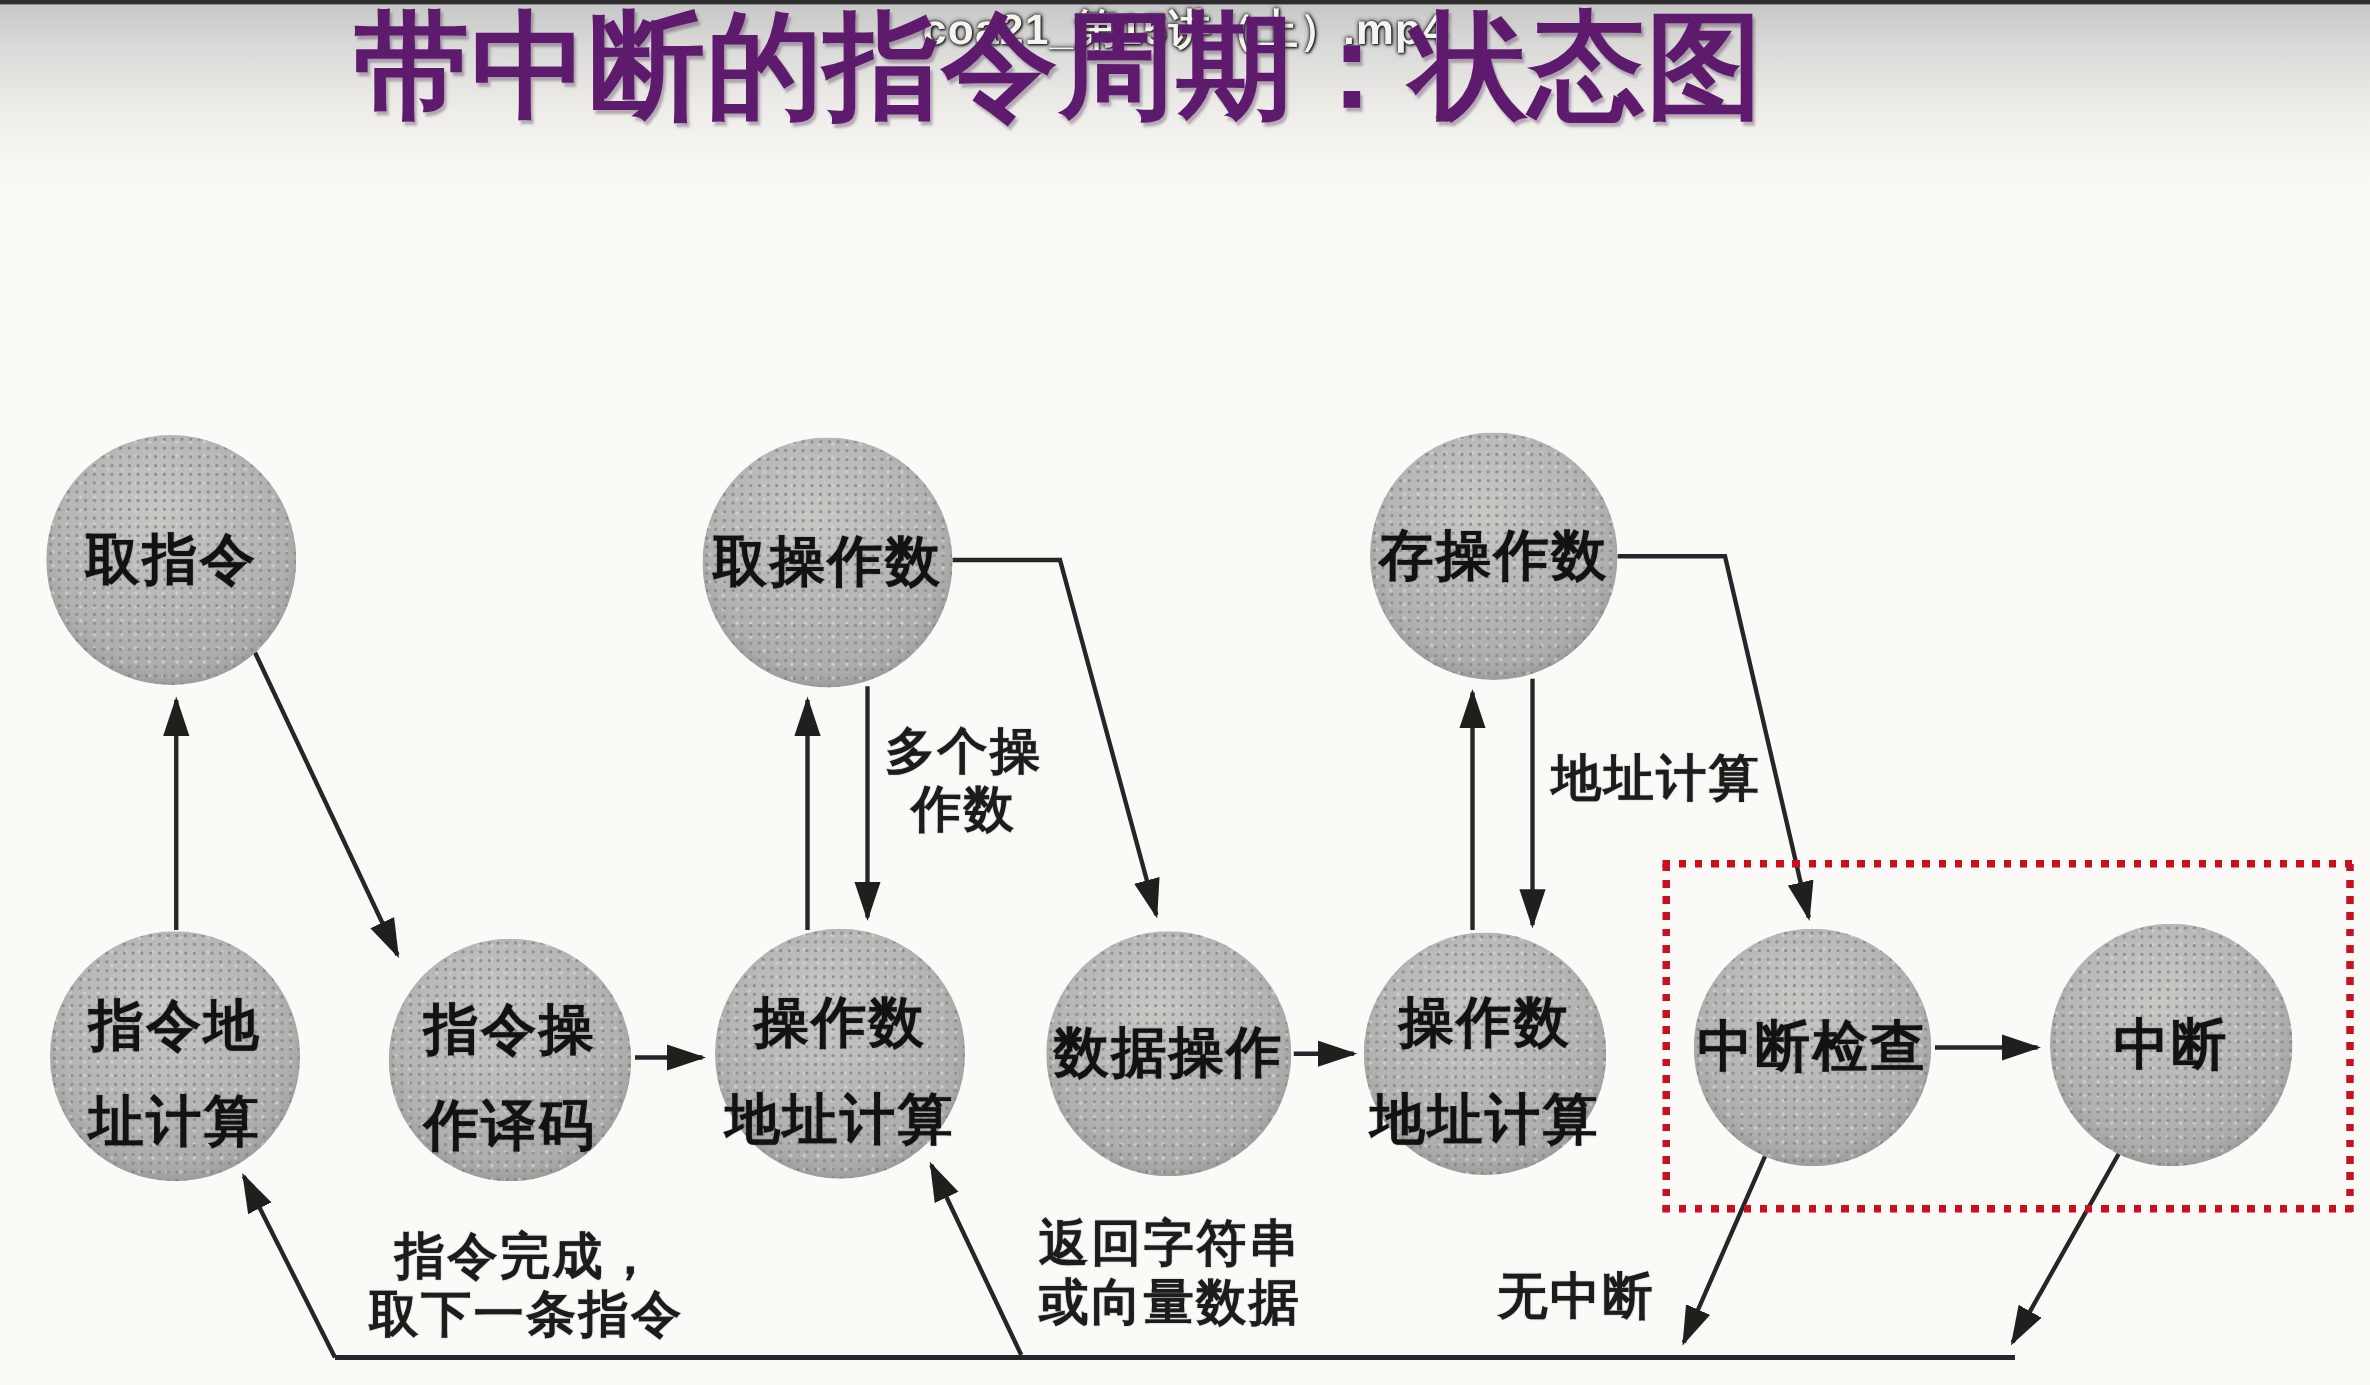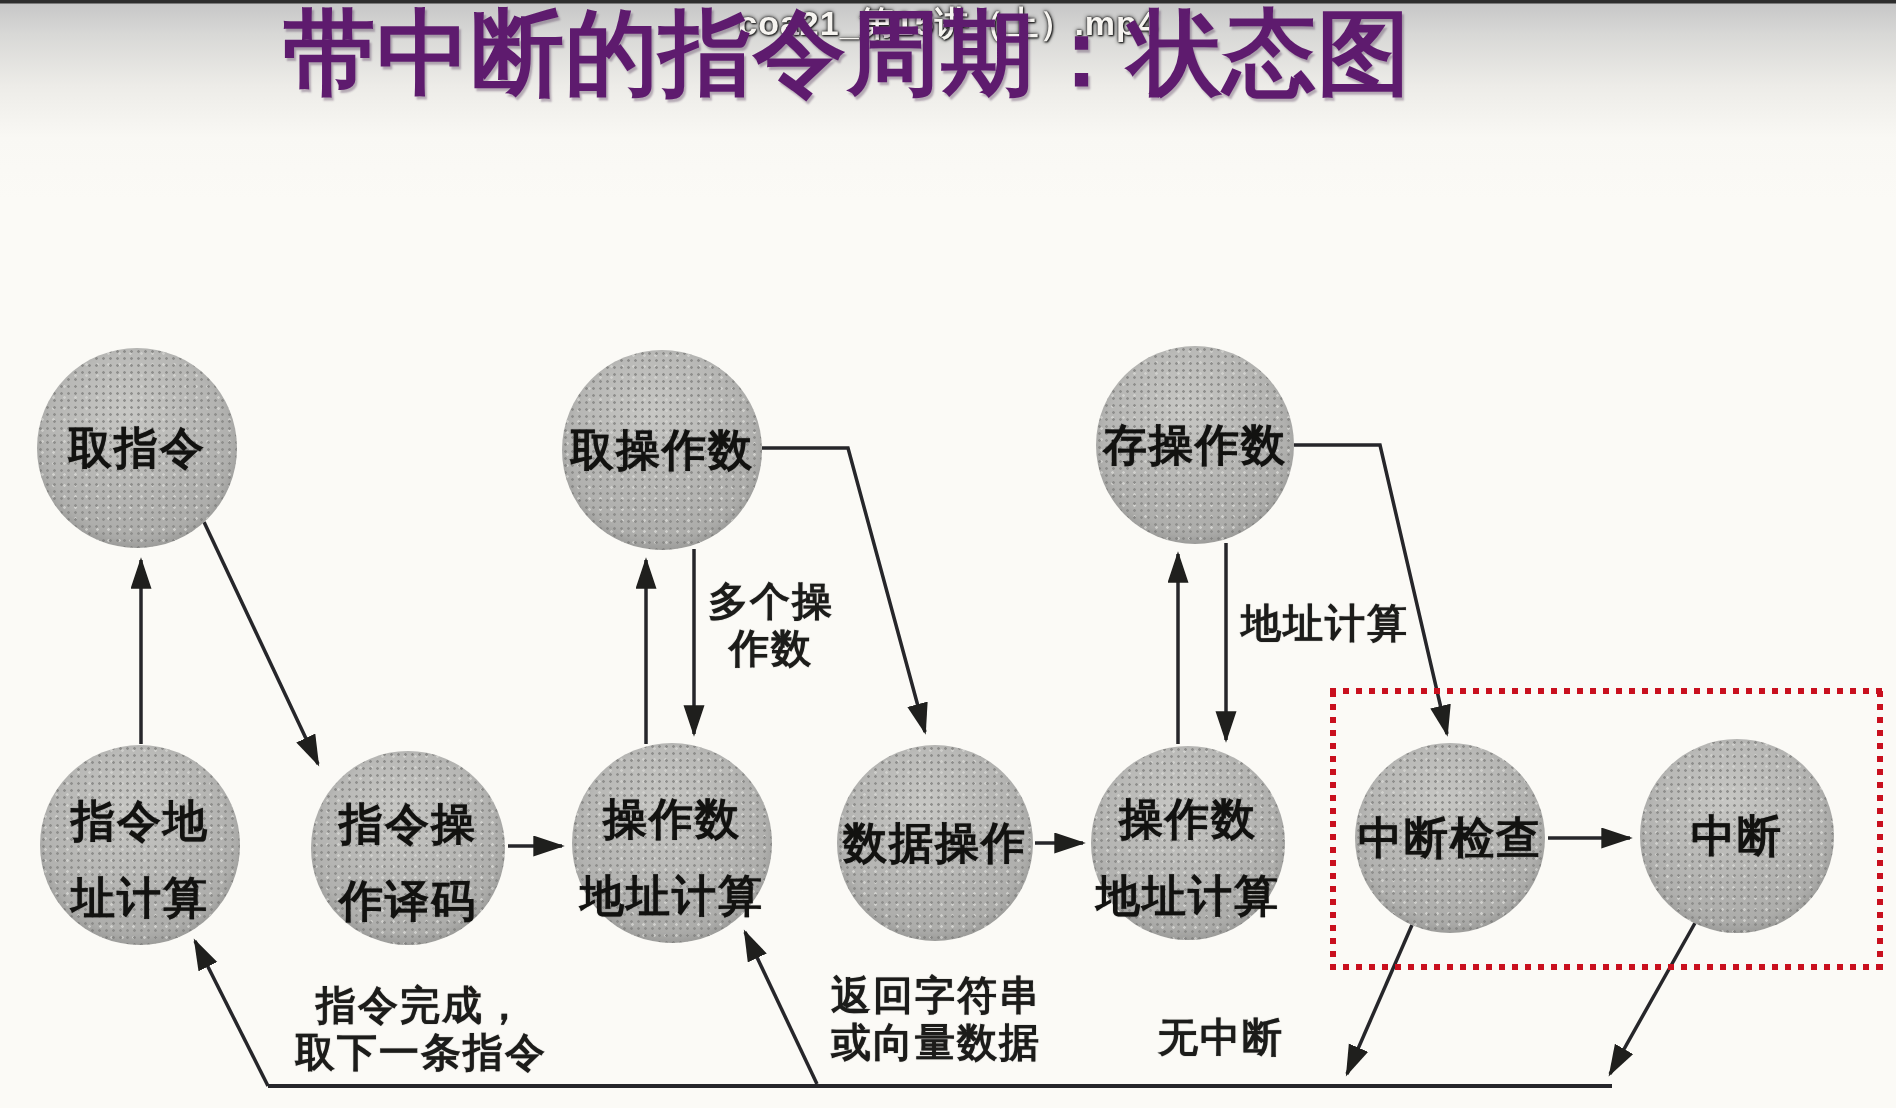--- a/index.html
+++ b/index.html
@@ -162,18 +162,18 @@
   <div class="edge-label" style="left:288px;top:982px;width:266px">
     <div>指令完成，</div>
     <div>取下一条指令</div>
   </div>
 
   <div class="edge-label" style="left:823px;top:972px;width:226px">
     <div>返回字符串</div>
     <div>或向量数据</div>
   </div>
 
-  <div class="edge-label" style="left:1146px;top:1014px;width:150px">
+  <div class="edge-label" style="left:1186px;top:1014px;width:150px">
     <div>无中断</div>
     <div></div>
   </div>
 
 </div>
 
 </body></html>

